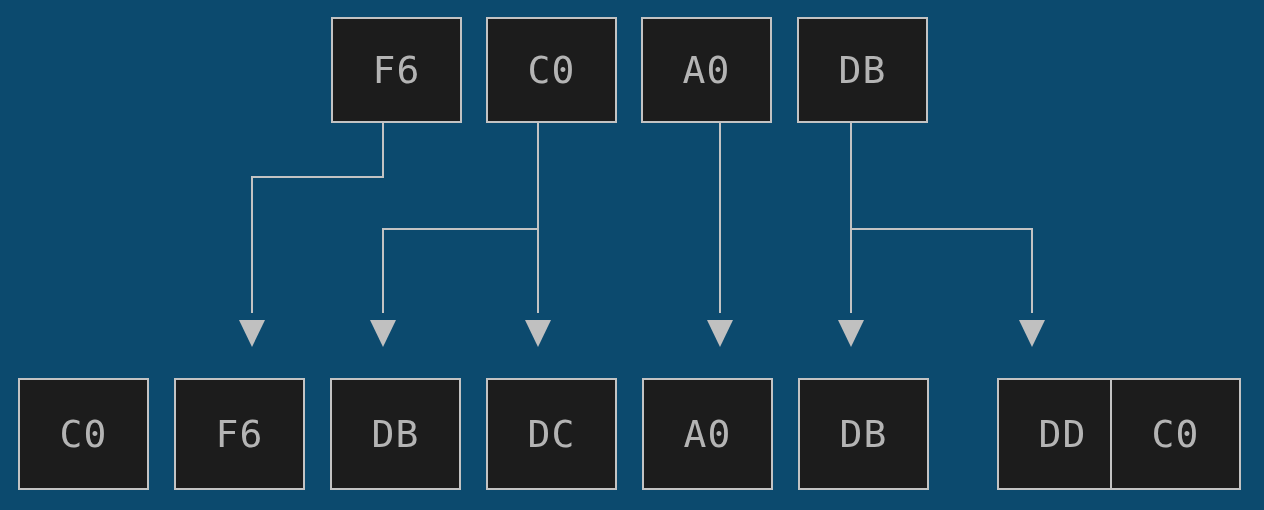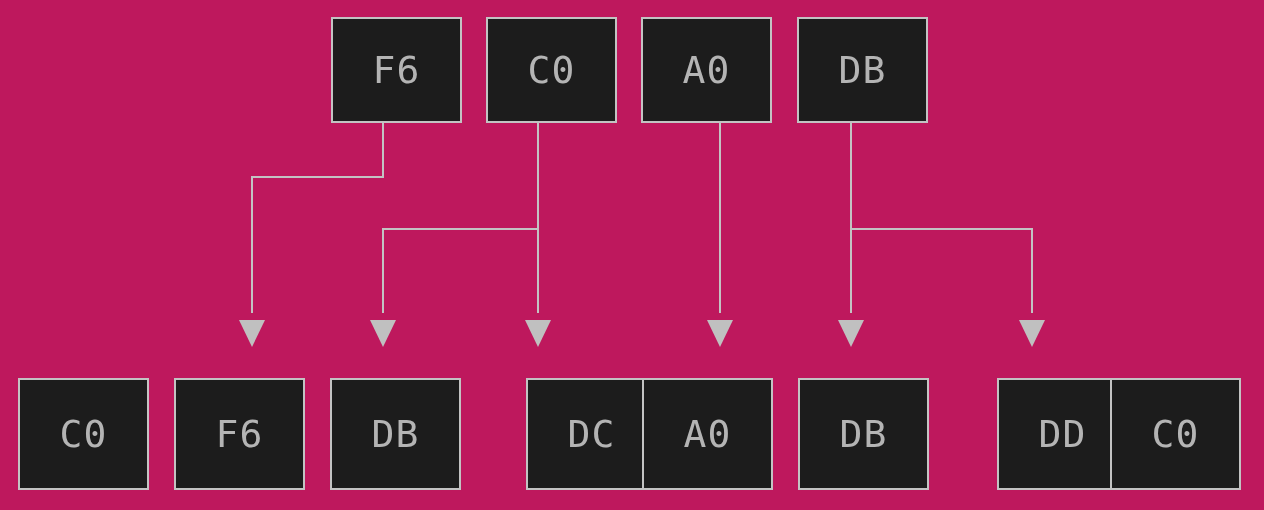--- a/index.html
+++ b/index.html
@@ -49,21 +49,21 @@
     width: 0;
     height: 0;
     border-left: 13px solid transparent;
     border-right: 13px solid transparent;
     border-top: 27px solid #c0c0c0;
   }
 </style>
 </head>
 <body>
 
-<div id="stage" style="width: 1264px; height: 510px; background: #be185d;">
+<div id="stage" style="width: 1264px; height: 510px; background: #0c4a6e;">
   <div id="connector-layer">
       <div class="wire v" style="left: 382px; top: 122px; height: 56px; background: rgb(195, 195, 195);"></div>
       <div class="wire h" style="left: 251px; top: 176px; width: 133px; background: rgb(195, 195, 195);"></div>
       <div class="wire v" style="left: 251px; top: 176px; height: 137px; background: rgb(195, 195, 195);"></div>
       <div class="wire v" style="left: 537px; top: 122px; height: 191px; background: rgb(195, 195, 195);"></div>
       <div class="wire h" style="left: 382px; top: 228px; width: 157px; background: rgb(195, 195, 195);"></div>
       <div class="wire v" style="left: 382px; top: 228px; height: 85px; background: rgb(195, 195, 195);"></div>
       <div class="wire v" style="left: 719px; top: 122px; height: 191px; background: rgb(195, 195, 195);"></div>
       <div class="wire v" style="left: 850px; top: 122px; height: 191px; background: rgb(195, 195, 195);"></div>
       <div class="wire h" style="left: 850px; top: 228px; width: 183px; background: rgb(195, 195, 195);"></div>
@@ -94,21 +94,21 @@
   <div id="bottom-row-layer">
       <div class="cell bottom" style="left: 18px; top: 378px; border-color: rgb(195, 195, 195); color: rgb(180, 180, 180);">
         <span>C0</span>
       </div>
       <div class="cell bottom" style="left: 174px; top: 378px; border-color: rgb(195, 195, 195); color: rgb(180, 180, 180);">
         <span>F6</span>
       </div>
       <div class="cell bottom" style="left: 330px; top: 378px; border-color: rgb(195, 195, 195); color: rgb(180, 180, 180);">
         <span>DB</span>
       </div>
-      <div class="cell bottom" style="left: 486px; top: 378px; border-color: rgb(195, 195, 195); color: rgb(180, 180, 180); margin-left: 40px;">
+      <div class="cell bottom" style="left: 486px; top: 378px; border-color: rgb(195, 195, 195); color: rgb(180, 180, 180);">
         <span>DC</span>
       </div>
       <div class="cell bottom" style="left: 642px; top: 378px; border-color: rgb(195, 195, 195); color: rgb(180, 180, 180);">
         <span>A0</span>
       </div>
       <div class="cell bottom" style="left: 798px; top: 378px; border-color: rgb(195, 195, 195); color: rgb(180, 180, 180);">
         <span>DB</span>
       </div>
       <div class="cell bottom" style="left: 997px; top: 378px; border-color: rgb(195, 195, 195); color: rgb(180, 180, 180);">
         <span>DD</span>

